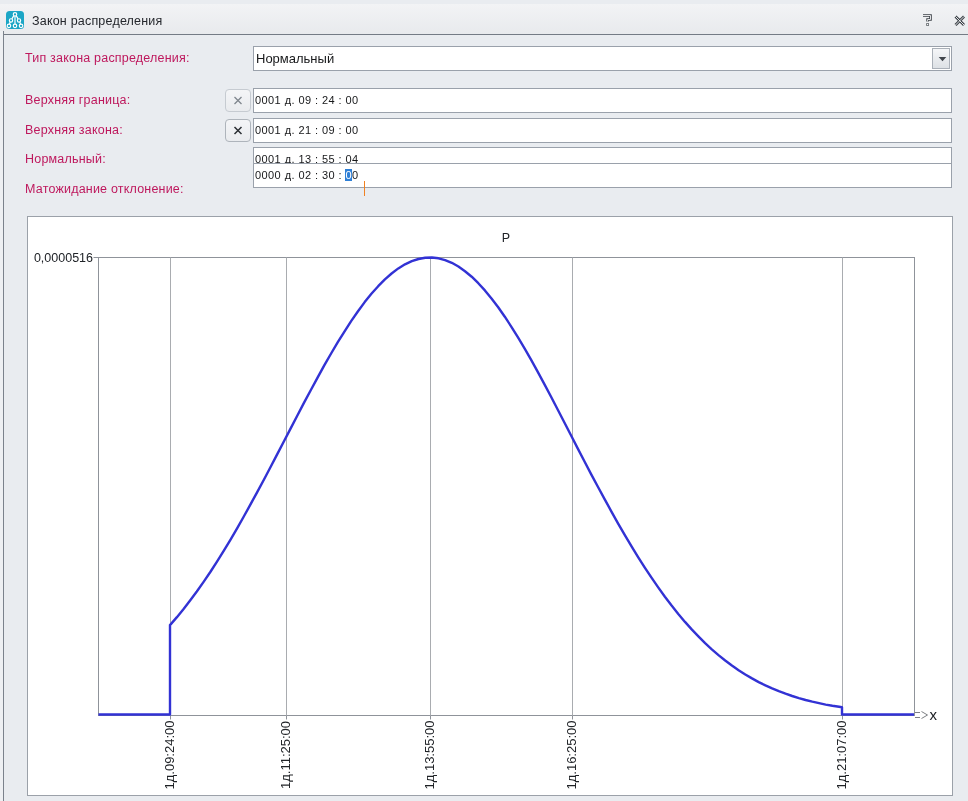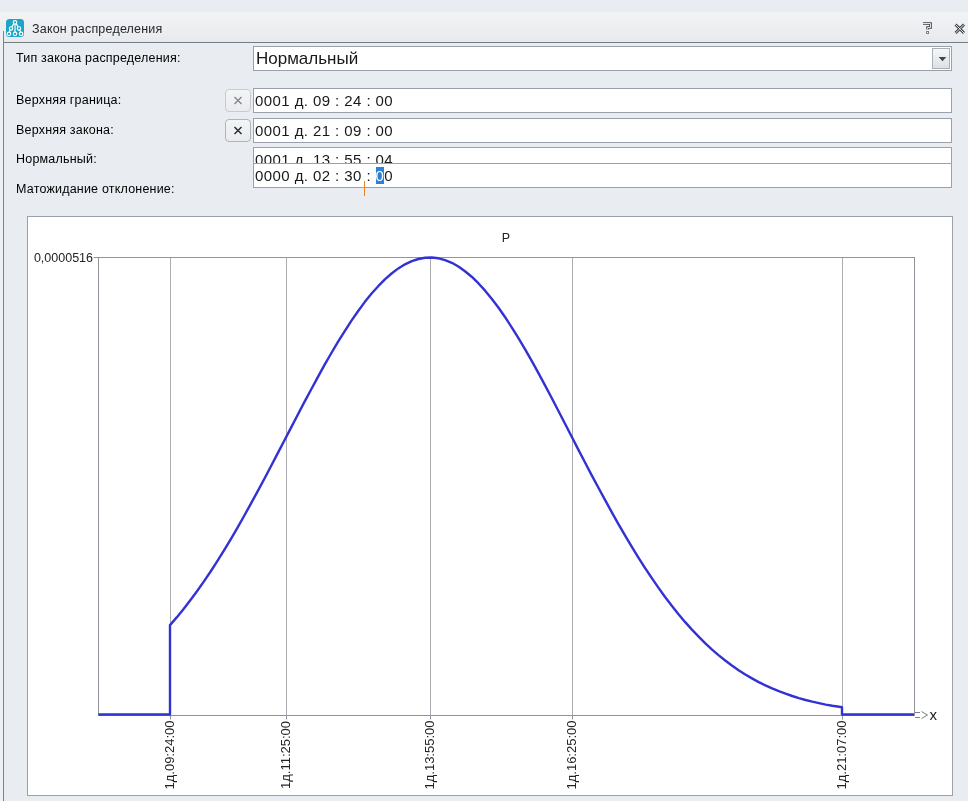--- a/index.html
+++ b/index.html
@@ -1,22 +1,22 @@
 <!DOCTYPE html>
 <html><head><meta charset="utf-8"><style>
 html,body{margin:0;padding:0}
 body{width:968px;height:801px;position:relative;background:#e9ecf0;font-family:"Liberation Sans",sans-serif;overflow:hidden}
-#titlebar{position:absolute;left:0;top:12px;width:968px;height:31px;background:linear-gradient(#f2f3f5,#e8eaed);border-bottom:1px solid #747b85;box-sizing:border-box}
+#titlebar{position:absolute;left:0;top:4px;width:968px;height:31px;background:linear-gradient(#f2f3f5,#e8eaed);border-bottom:1px solid #747b85;box-sizing:border-box}
 #lborder{position:absolute;left:3px;top:31px;width:1px;height:770px;background:#7b828c}
-.lbl{position:absolute;left:16px;height:15px;line-height:15px;font-size:12.5px;color:#000000;letter-spacing:0.2px}
-.inp{position:absolute;left:253px;width:699px;height:25px;background:#fff;border:1px solid #9aa1ab;box-sizing:border-box;font-size:15px;color:#17181a;line-height:23px;padding-left:1px;letter-spacing:0.42px;white-space:pre}
+.lbl{position:absolute;left:25px;height:15px;line-height:15px;font-size:12.5px;color:#be185d;letter-spacing:0.2px}
+.inp{position:absolute;left:253px;width:699px;height:25px;background:#fff;border:1px solid #9aa1ab;box-sizing:border-box;font-size:11px;color:#17181a;line-height:23px;padding-left:1px;letter-spacing:0.42px;white-space:pre}
 .xbtn{position:absolute;left:224.5px;width:26px;height:23px;border-radius:4px;background:linear-gradient(#f4f5f7,#e9ebee);box-sizing:border-box}
 .sel{background:#2e7fd6;color:#fff}
 #combo{position:absolute;left:253px;top:46px;width:699px;height:25px;background:#fff;border:1px solid #9aa1ab;box-sizing:border-box}
-#combotext{position:absolute;left:2px;top:0;height:31px;line-height:23px;font-size:17px;color:#17181a}
+#combotext{position:absolute;left:2px;top:0;height:31px;line-height:23px;font-size:13px;color:#17181a}
 #combobtn{position:absolute;right:1px;top:1px;width:18px;height:21px;background:linear-gradient(#f5f6f8,#dde1e5);border:1px solid #aab0b8;box-sizing:border-box}
 #chart{position:absolute;left:27px;top:216px}
 </style></head>
 <body>
 <div id="titlebar">
  <svg width="18" height="18" style="position:absolute;left:6px;top:7px" viewBox="0 0 18 18">
   <rect x="0" y="0" width="18" height="18" rx="3.5" fill="#1ca6c6"></rect>
   <g stroke="#fff" stroke-width="1.15" fill="none">
    <path d="M9 5.2 L9 12.9 M7.8 4.6 L5.9 7.9 M10.2 4.6 L12.1 7.9 M4.3 10.9 L3.4 13.1 M13.7 10.9 L14.6 13.1"></path>
    <circle cx="9" cy="3.3" r="1.75"></circle>

